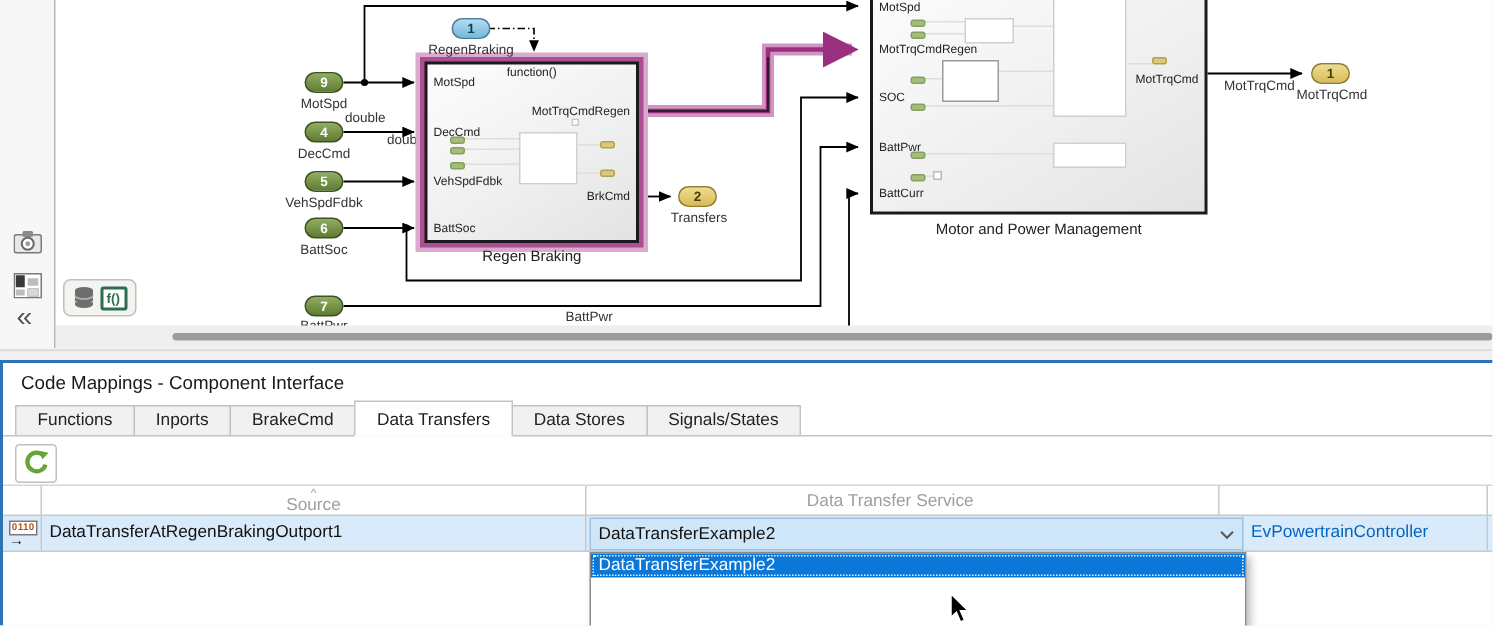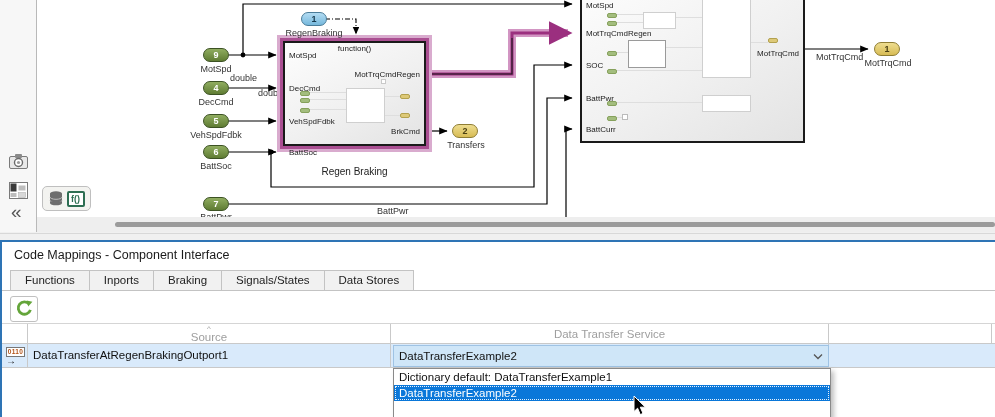--- a/index.html
+++ b/index.html
@@ -125,21 +125,21 @@
   <div class="oval yellow" style="left:452px;top:124px">2</div>
   <div class="plbl" style="left:442px;top:140px;width:48px">Transfers</div>
   <div class="oval yellow" style="left:874px;top:42px">1</div>
   <div class="plbl" style="left:862px;top:58px;width:52px">MotTrqCmd</div>
 
   <div class="linelbl" style="left:230px;top:73px">double</div>
   <div class="linelbl" style="left:258px;top:88px">double</div>
   <div class="linelbl" style="left:377px;top:206px">BattPwr</div>
   <div class="linelbl" style="left:816px;top:52px">MotTrqCmd</div>
 
-  <div class="block selected" style="left:283px;top:41px;width:143px;height:105px">
+  <div class="block selected" style="left:283px;top:41px;width:143px;height:121px">
     <div class="bport" style="left:50%;top:5px;transform:translate(-50%,-50%)">function()</div>
     <div class="bport" style="left:4px;top:12px">MotSpd</div>
     <div class="bport" style="left:4px;top:45px">DecCmd</div>
     <div class="bport" style="left:4px;top:78px">VehSpdFdbk</div>
     <div class="bport" style="left:4px;top:109px">BattSoc</div>
     <div class="bport" style="right:4px;top:31px">MotTrqCmdRegen</div>
     <div class="bport" style="right:4px;top:88px">BrkCmd</div>
 
     <div>
       <div class="thumb-rect" style="left:61px;top:45px;width:39px;height:35px;border:1px solid #cfcfcf"></div>
@@ -183,20 +183,21 @@
       <div class="tline" style="left:169px;top:58px;width:17px"></div>
       <div class="dash g" style="left:25px;top:29px"></div>
       <div class="dash g" style="left:25px;top:37px"></div>
       <div class="dash g" style="left:25px;top:67px"></div>
       <div class="dash g" style="left:25px;top:85px"></div>
       <div class="dash g" style="left:25px;top:117px"></div>
       <div class="dash g" style="left:25px;top:132px"></div>
       <div class="dash y" style="left:186px;top:54px"></div>
     </div>
   </div>
+  <div class="bcap" style="left:580px;top:148px;width:225px">Motor and Power Management</div>
 
   <div class="badges">
     <svg width="14" height="15" viewBox="0 0 14 15">
       <ellipse cx="7" cy="2.6" rx="6" ry="2.3" fill="#6e6e6e"></ellipse>
       <rect x="1" y="2.6" width="12" height="9.4" fill="#6e6e6e"></rect>
       <path d="M1,6 A6,2.3 0 0 0 13,6" fill="none" stroke="#bdbdbd" stroke-width="1"></path>
       <path d="M1,9.3 A6,2.3 0 0 0 13,9.3" fill="none" stroke="#bdbdbd" stroke-width="1"></path>
       <ellipse cx="7" cy="12" rx="6" ry="2.3" fill="#6e6e6e"></ellipse>
     </svg>
     <div class="fx">f()</div>
@@ -225,65 +226,66 @@
 </div>
 
 <div class="gapline"></div>
 
 <div class="panel">
   <div class="ptitle">Code Mappings - Component Interface</div>
 
   <div class="tabbar">
     <span class="tab">Functions</span>
     <span class="tab">Inports</span>
-    <span class="tab">Braking</span>
+    <span class="tab">BrakeCmd</span>
+    <span class="tab active">Data Transfers</span>
+    <span class="tab">Data Stores</span>
     <span class="tab">Signals/States</span>
-    <span class="tab">Data Stores</span>
   </div>
 
   <div class="toolbar">
     <div class="refresh-btn">
       <svg width="18" height="18" viewBox="0 0 18 18">
         <path d="M14.2,4.0 A6.2,6.2 0 1 0 15.4,9.8" fill="none" stroke="#64a53a" stroke-width="2.8"></path>
         <polygon points="11.6,0.6 17.4,1.8 13.2,6.4" fill="#64a53a"></polygon>
       </svg>
     </div>
   </div>
 
   <div class="thead">
     <div class="hcell sep" style="left:0;width:26px"></div>
     <div class="hcell sep" style="left:26px;width:363px">
       <span class="sortcaret">^</span>
       <span>Source</span>
     </div>
-    <div class="hcell sep" style="left:389px;width:438px">
+    <div class="hcell sep" style="left:373px;width:438px">
       <span>Data Transfer Service</span>
     </div>
     <div class="hcell sep" style="left:827px;width:163px"></div>
   </div>
 
   <div class="trow">
     <div class="rcell sep" style="left:0;width:26px">
       <div class="dticon">
         <div class="bits">0110</div>
         <div class="arr">→</div>
       </div>
     </div>
     <div class="rcell sep" style="left:26px;width:363px;padding-left:5px">DataTransferAtRegenBrakingOutport1</div>
     <div class="rcell sep" style="left:389px;width:438px"></div>
+    <div class="rcell sep" style="left:827px;width:163px;padding-left:5px;color:#0563c1">EvPowertrainController</div>
   </div>
 
   <div class="combo">
     <span>DataTransferExample2</span>
     <svg width="10" height="7" viewBox="0 0 10 7">
       <polyline points="1,1.5 5,5.5 9,1.5" fill="none" stroke="#555" stroke-width="1.3"></polyline>
     </svg>
   </div>
 
   <div class="ddlist">
-    <div class="dditem">Dictionary default: DataTransferExample1</div>
     <div class="dditem sel">DataTransferExample2</div>
   </div>
 
   <svg class="cursor" width="14" height="21" viewBox="0 0 14 21">
     <path d="M1,1 L1,16.5 L4.6,13.2 L7.3,19.6 L10,18.4 L7.3,12.2 L12.4,12.2 Z" fill="#000" stroke="#fff" stroke-width="1"></path>
   </svg>
 </div>
 
 </body></html>

